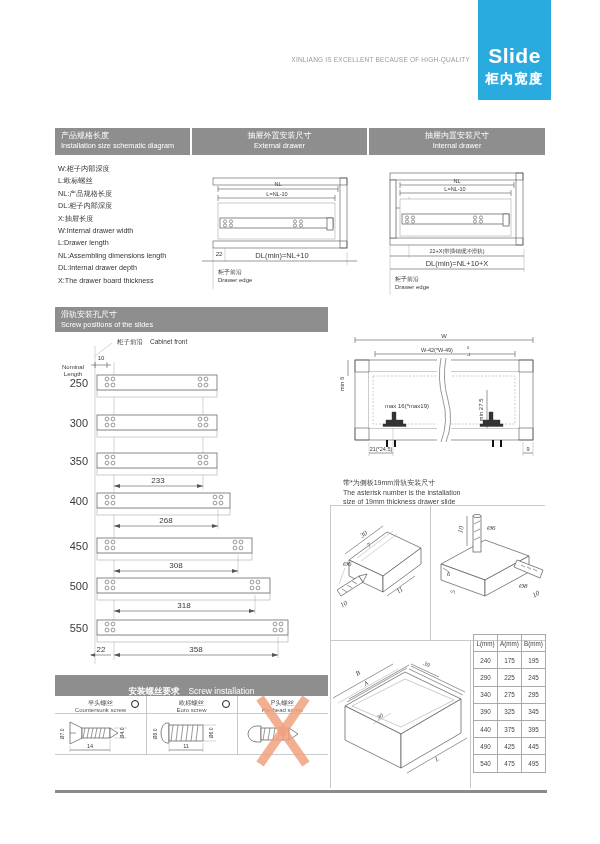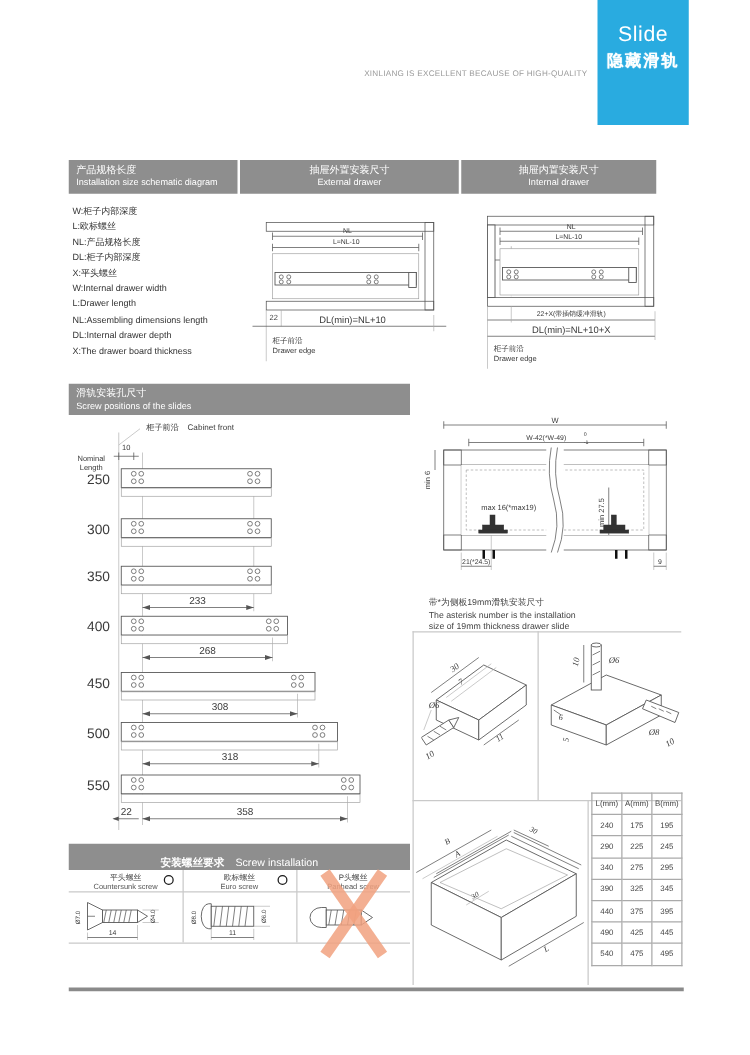--- a/index.html
+++ b/index.html
@@ -5,21 +5,21 @@
   *{margin:0;padding:0;box-sizing:border-box}
   html,body{background:#fff}
   body{font-family:"Liberation Sans",sans-serif;color:#333}
   .page{position:relative;width:600px;height:844px;background:#fff;overflow:hidden}
   .abs{position:absolute}
   
   .tagline{text-align:right}
   .tagline .cn{font-size:9.5px;font-weight:bold;color:#555;letter-spacing:1px}
   .tagline .en{font-size:6.5px;color:#9a9a9a;margin-top:4px;letter-spacing:.2px}
   .logo{background:#29abe0;color:#fff;text-align:center}
-  .logo .main{font-size:17px;font-weight:normal;margin-top:18px;letter-spacing:.5px}
+  .logo .main{font-size:21px;font-weight:bold;margin-top:44px;letter-spacing:.5px}
   .logo .sub{font-size:13px;font-weight:bold;letter-spacing:1.5px;margin-top:2px;text-shadow:0 0 1px #bfe9f8}
   
   .phead{background:#8e8e8e;color:#fff;line-height:1.3}
   .phead .cn{font-size:8px;display:block}
   .phead .en{font-size:7.3px;display:block}
   .phead.left{padding:3px 6px;text-align:left}
   .phead.center{padding:3px 6px;text-align:center}
   
   .deflist{font-size:7.2px;line-height:12.4px;color:#333}
   
@@ -50,42 +50,42 @@
 </head>
 <body>
 
 <div class="page">
 
   <div class="abs tagline" style="left:240px;top:52px;width:230px">
     <div class="en">XINLIANG IS EXCELLENT BECAUSE OF HIGH-QUALITY</div>
   </div>
   <div class="abs logo" style="left:478px;top:0;width:73px;height:100px">
     <div class="main">Slide</div>
-    <div class="sub">隐藏滑轨</div>
+    <div class="sub">柜内宽度</div>
   </div>
 
   <div class="abs phead left" style="left:55px;top:128px;width:135px;height:27px">
     <span class="cn">产品规格长度</span>
     <span class="en">Installation size schematic diagram</span>
   </div>
   <div class="abs phead center" style="left:192px;top:128px;width:175px;height:27px">
     <span class="cn">抽屉外置安装尺寸</span>
     <span class="en">External drawer</span>
   </div>
-  <div class="abs phead center" style="left:369px;top:128px;width:156px;height:27px">
+  <div class="abs phead center" style="left:369px;top:128px;width:176px;height:27px">
     <span class="cn">抽屉内置安装尺寸</span>
     <span class="en">Internal drawer</span>
   </div>
 
   <div class="abs deflist" style="left:58px;top:163px;width:140px">
     <div>W:柜子内部深度</div>
     <div>L:欧标螺丝</div>
     <div>NL:产品规格长度</div>
     <div>DL:柜子内部深度</div>
-    <div>X:平头螺丝</div>
+    <div>X:抽屉长度</div>
     <div>W:Internal drawer width</div>
     <div>L:Drawer length</div>
     <div>NL:Assembling dimensions length</div>
     <div>DL:Internal drawer depth</div>
     <div>X:The drawer board thickness</div>
   </div>
 
   <svg class="abs" style="left:192px;top:157px" width="175" height="145" viewBox="0 0 175 145">
     <defs>
       <pattern id="h1" width="4" height="4" patternUnits="userSpaceOnUse" patternTransform="rotate(45)">

